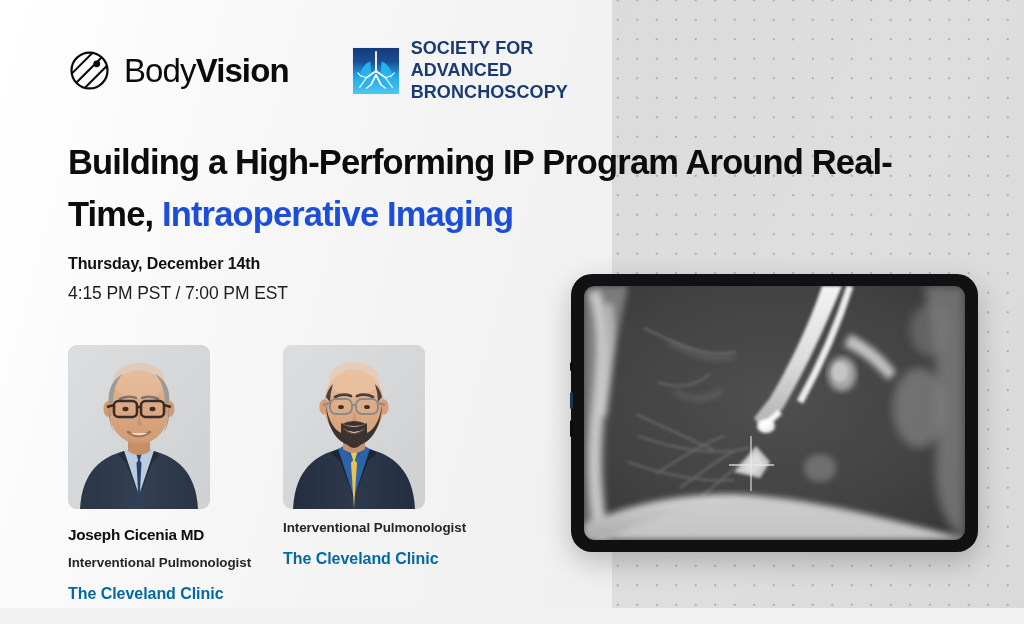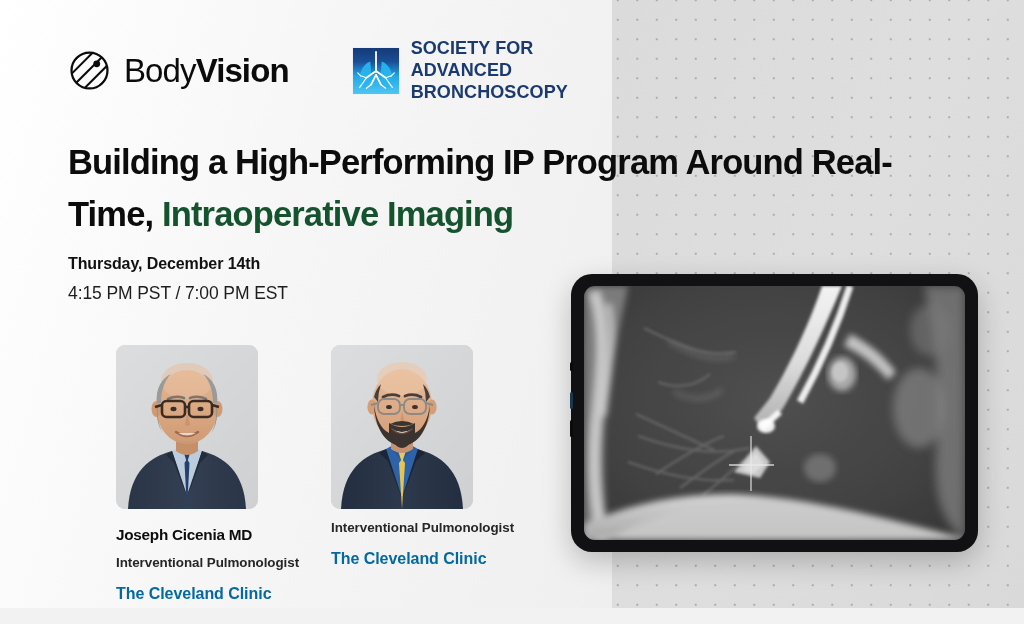--- a/index.html
+++ b/index.html
@@ -46,35 +46,35 @@
     margin-left:11px; font-family:Liberation Sans, sans-serif; font-weight:700;
     color:#1B3A70; font-size:18px; line-height:1.22; letter-spacing:.1px;
   }
 
   
   .headline {
     position:absolute; left:68px; top:137px; width:880px;
     font-size:34.5px; font-weight:700; line-height:1.5;
     letter-spacing:-.85px; color:#0C0C0C;
   }
-  .headline .accent { color:#14532d; }
+  .headline .accent { color:#1d4ed8; }
 
   
   .date-block { position:absolute; left:68px; top:252px; }
   .date-line {
     font-size:16px; font-weight:700; color:#111; letter-spacing:-.1px;
     line-height:1.5;
   }
   .time-line {
     font-size:17.5px; font-weight:400; color:#1D1D1D; letter-spacing:-.1px;
     line-height:1.6; margin-top:3px;
   }
 
   
-  .speakers { position:absolute; left:68px; top:345px; display:flex;margin-left:48px; }
+  .speakers { position:absolute; left:68px; top:345px; display:flex; }
   .speaker { width:142px; }
   .speaker + .speaker { margin-left:73px; }
   .headshot {
     width:142px; height:164px; border-radius:9px; overflow:hidden;
     background:#D6D7D8; position:relative; display:block;
   }
   .headshot svg { display:block; width:142px; height:164px; }
   .sp-name {
     margin-top:17px; font-size:15.3px; font-weight:700; color:#0D0D0D;
     letter-spacing:-.25px; white-space:nowrap;

